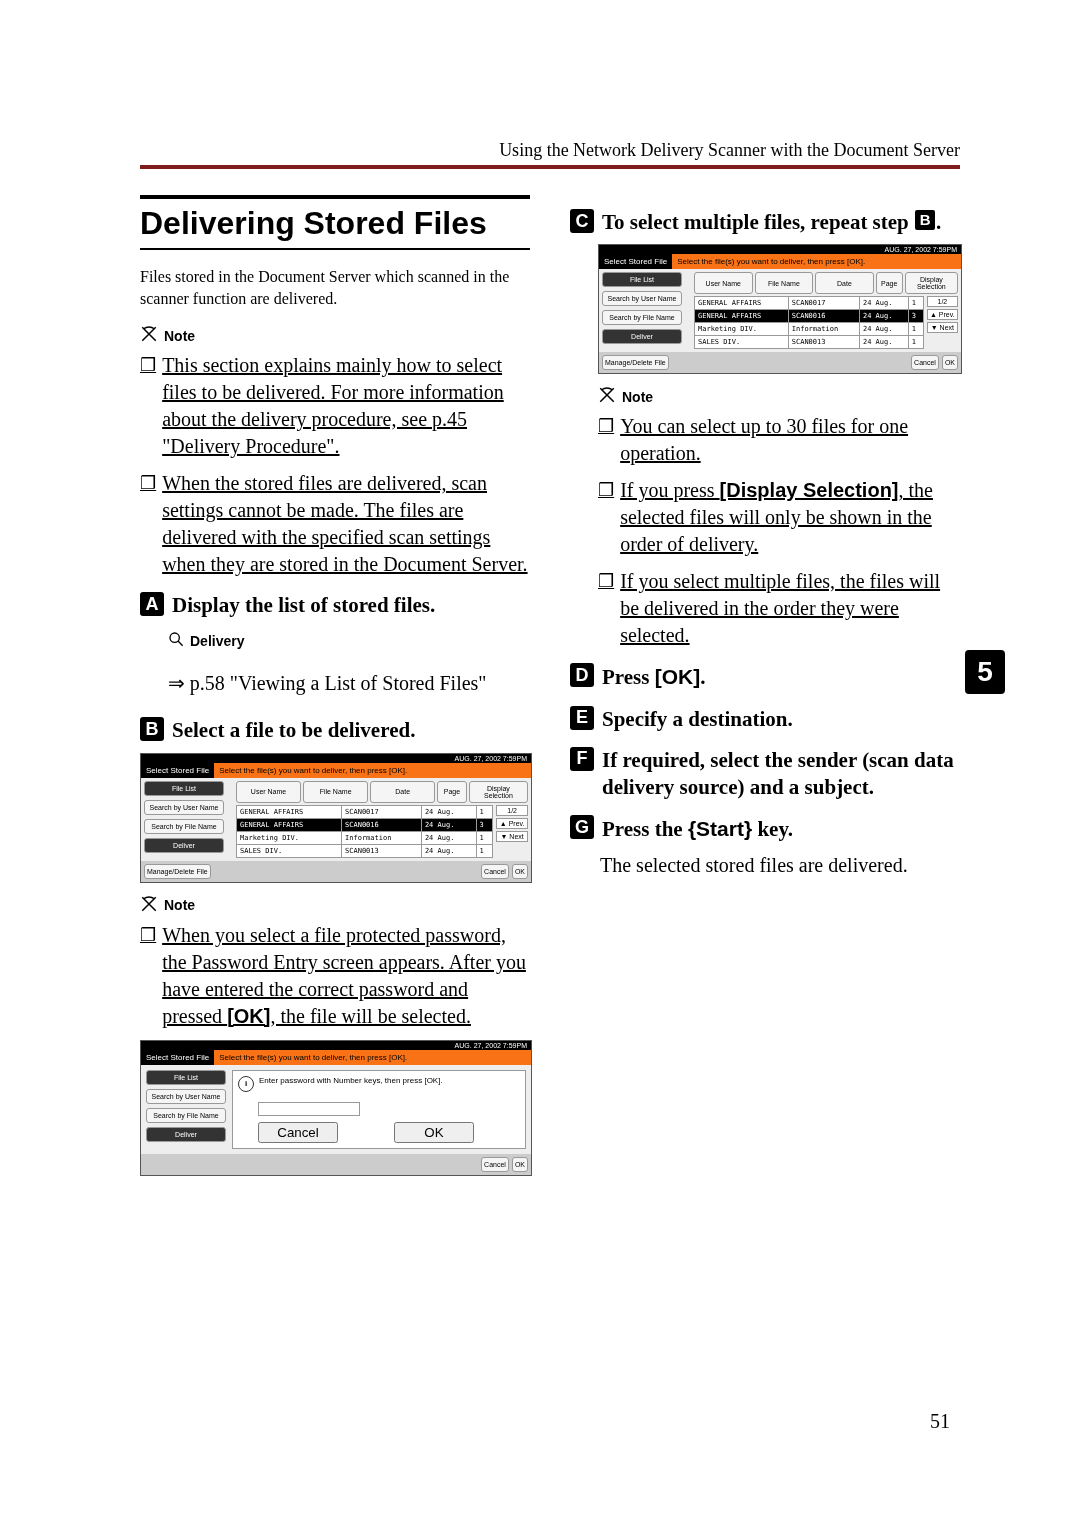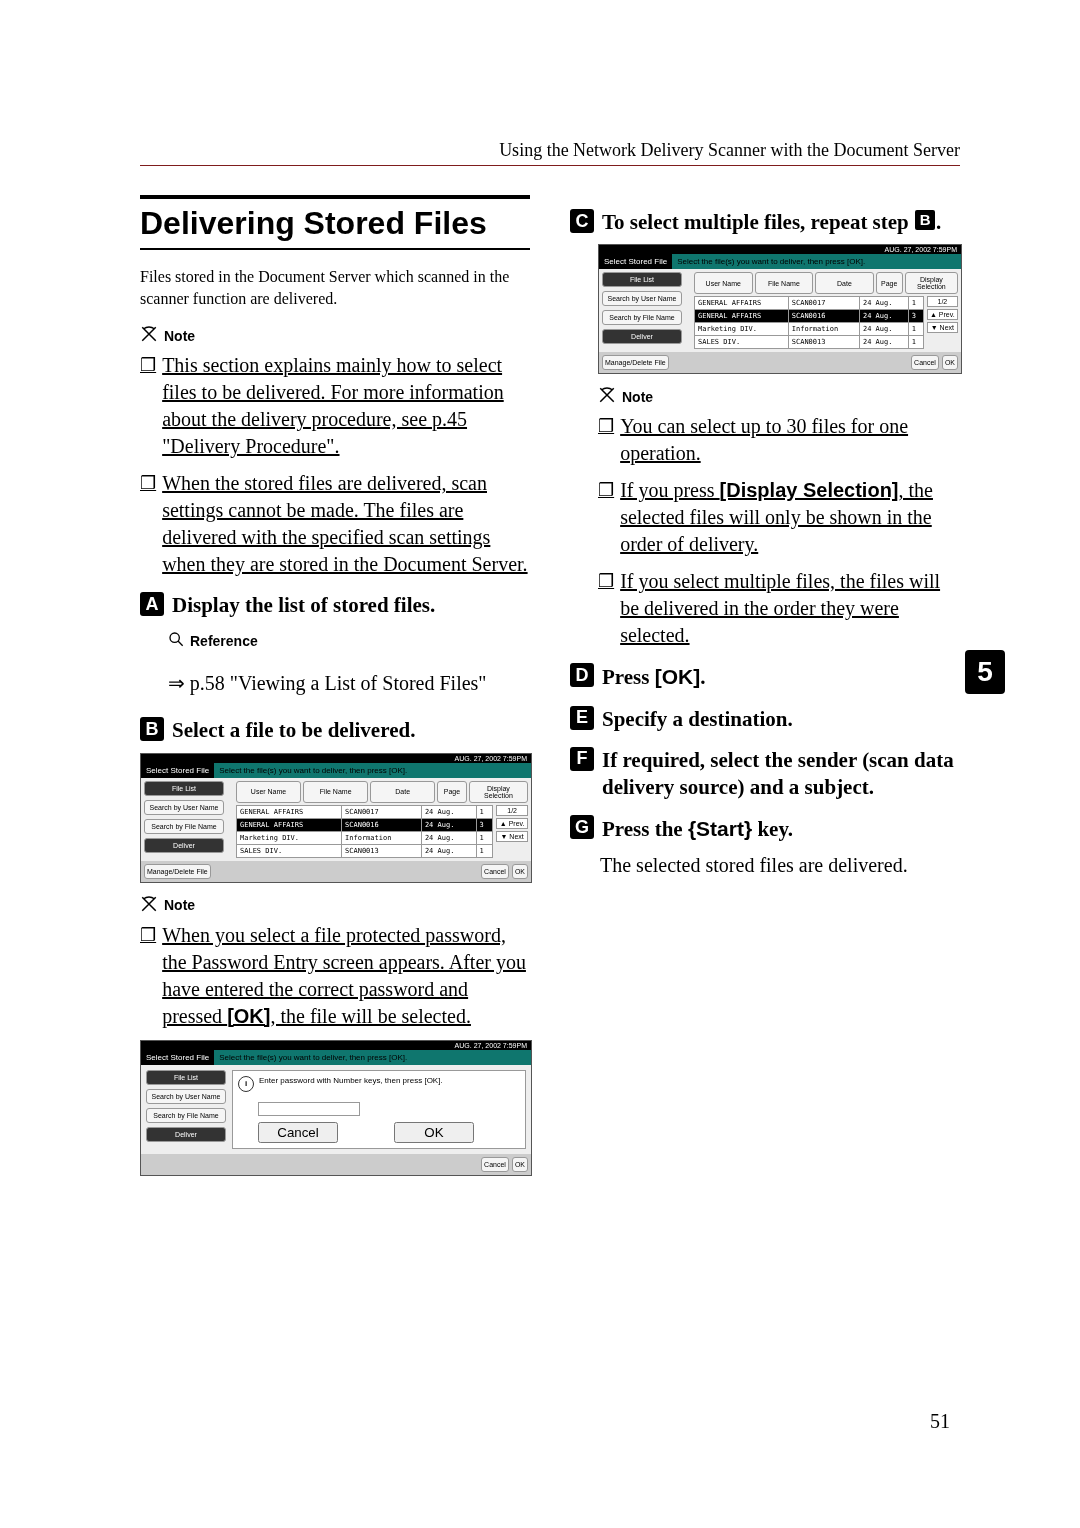--- a/index.html
+++ b/index.html
@@ -17,21 +17,21 @@
     box-sizing: border-box;
     position: relative;
   }
   .header-line {
     position: absolute;
     top: 140px;
     left: 140px;
     right: 120px;
     text-align: right;
     font-size: 18px;
-    border-bottom: 1px solid #7f1d1d;
+    border-bottom: 4px solid #7f1d1d;
     padding-bottom: 4px;
   }
   .columns {
     display: flex;
     gap: 40px;
     margin-top: 55px;
   }
   .col {
     flex: 1;
     min-width: 0;
@@ -136,21 +136,21 @@
   }
   .screenshot .topbar {
     background: #000;
     color: #fff;
     text-align: right;
     font-size: 7px;
     padding: 1px 4px;
   }
   .screenshot .titlebar {
     display: flex;
-    background: #0f766e;
+    background: #f97316;
   }
   .screenshot .title-left {
     background: #000;
     color: #fff;
     padding: 3px 5px;
     font-size: 8px;
   }
   .screenshot .title-right {
     padding: 3px 5px;
     font-size: 8px;
@@ -333,21 +333,21 @@
         <span class="txt">Display the list of stored files.</span>
       </div>
 
       <div class="ref-head" style="margin-left:28px">
         <span>
           <svg width="16" height="16" viewBox="0 0 24 24">
               <circle cx="10" cy="10" r="7" stroke="#000" fill="none" stroke-width="2"></circle>
               <line x1="15" y1="15" x2="22" y2="22" stroke="#000" stroke-width="2"></line>
             </svg>
         </span>
-        <span>Reference</span>
+        <span>Delivery</span>
       </div>
       <p class="ref-body ref-arrow">p.58 "Viewing a List of Stored Files"</p>
 
       <div class="step">
         <span class="num">B</span>
         <span class="txt">Select a file to be delivered.</span>
       </div>
 
       <div class="screenshot">
         <div class="topbar">AUG. 27, 2002  7:59PM</div>

